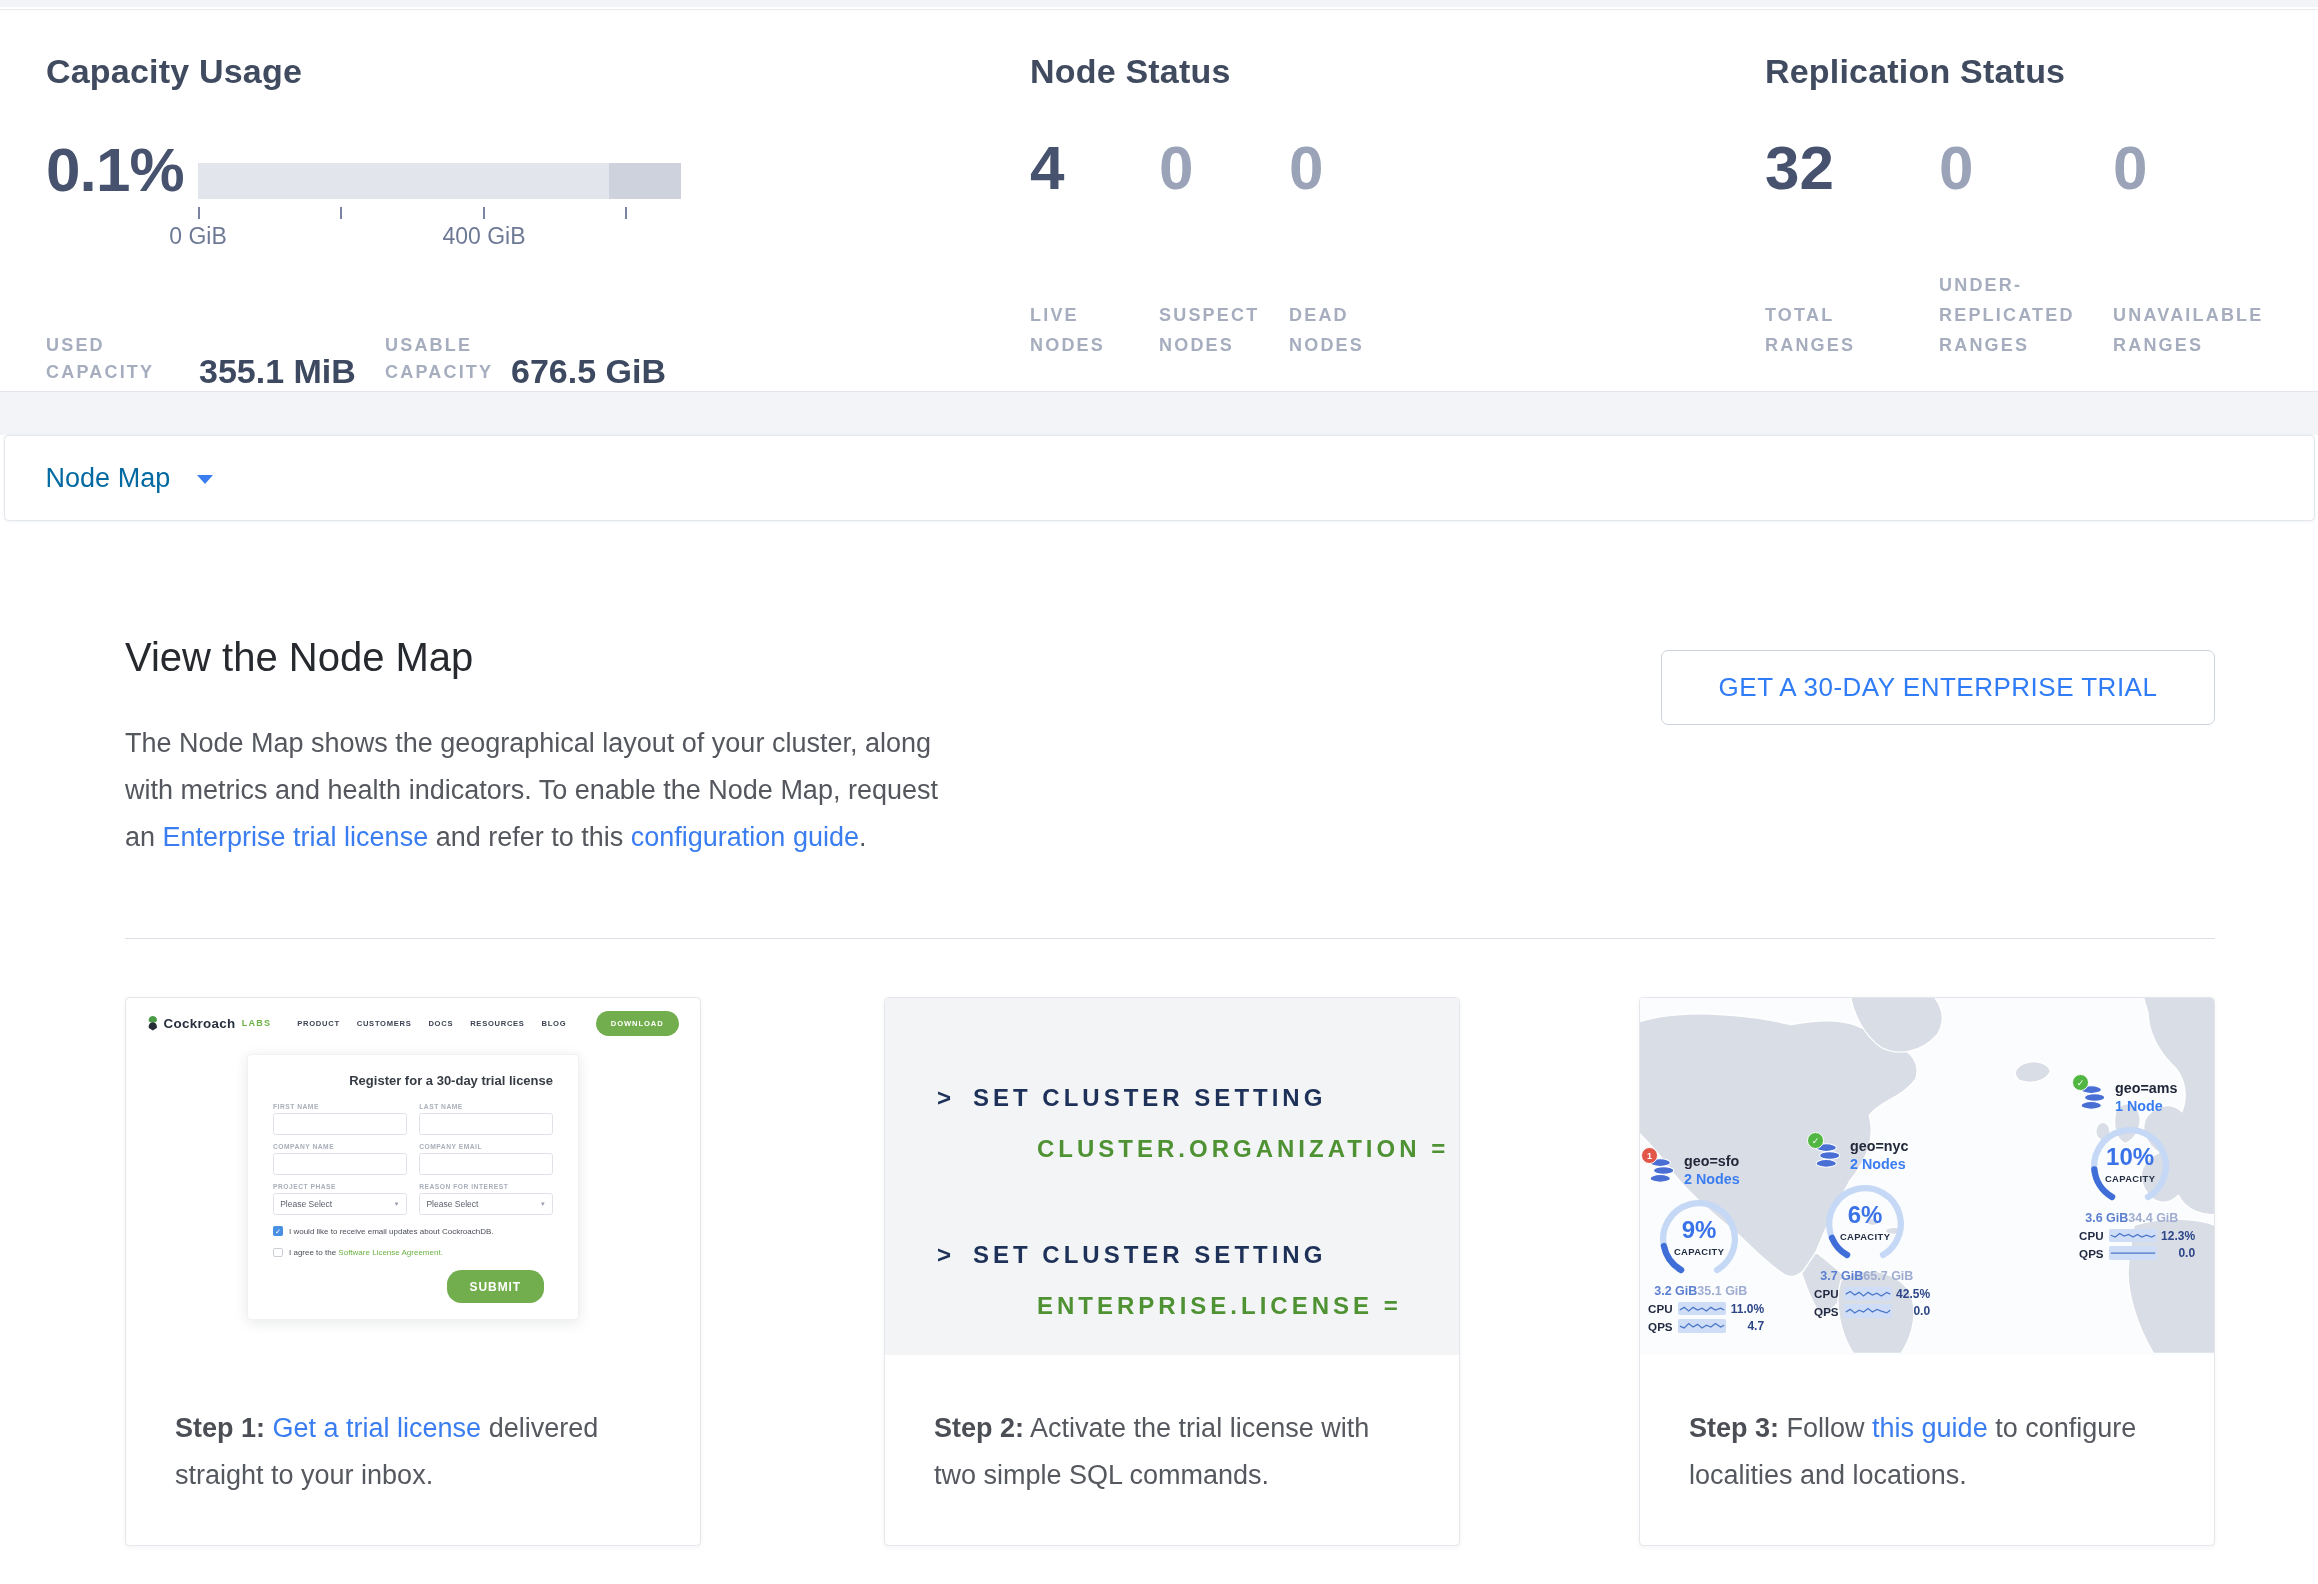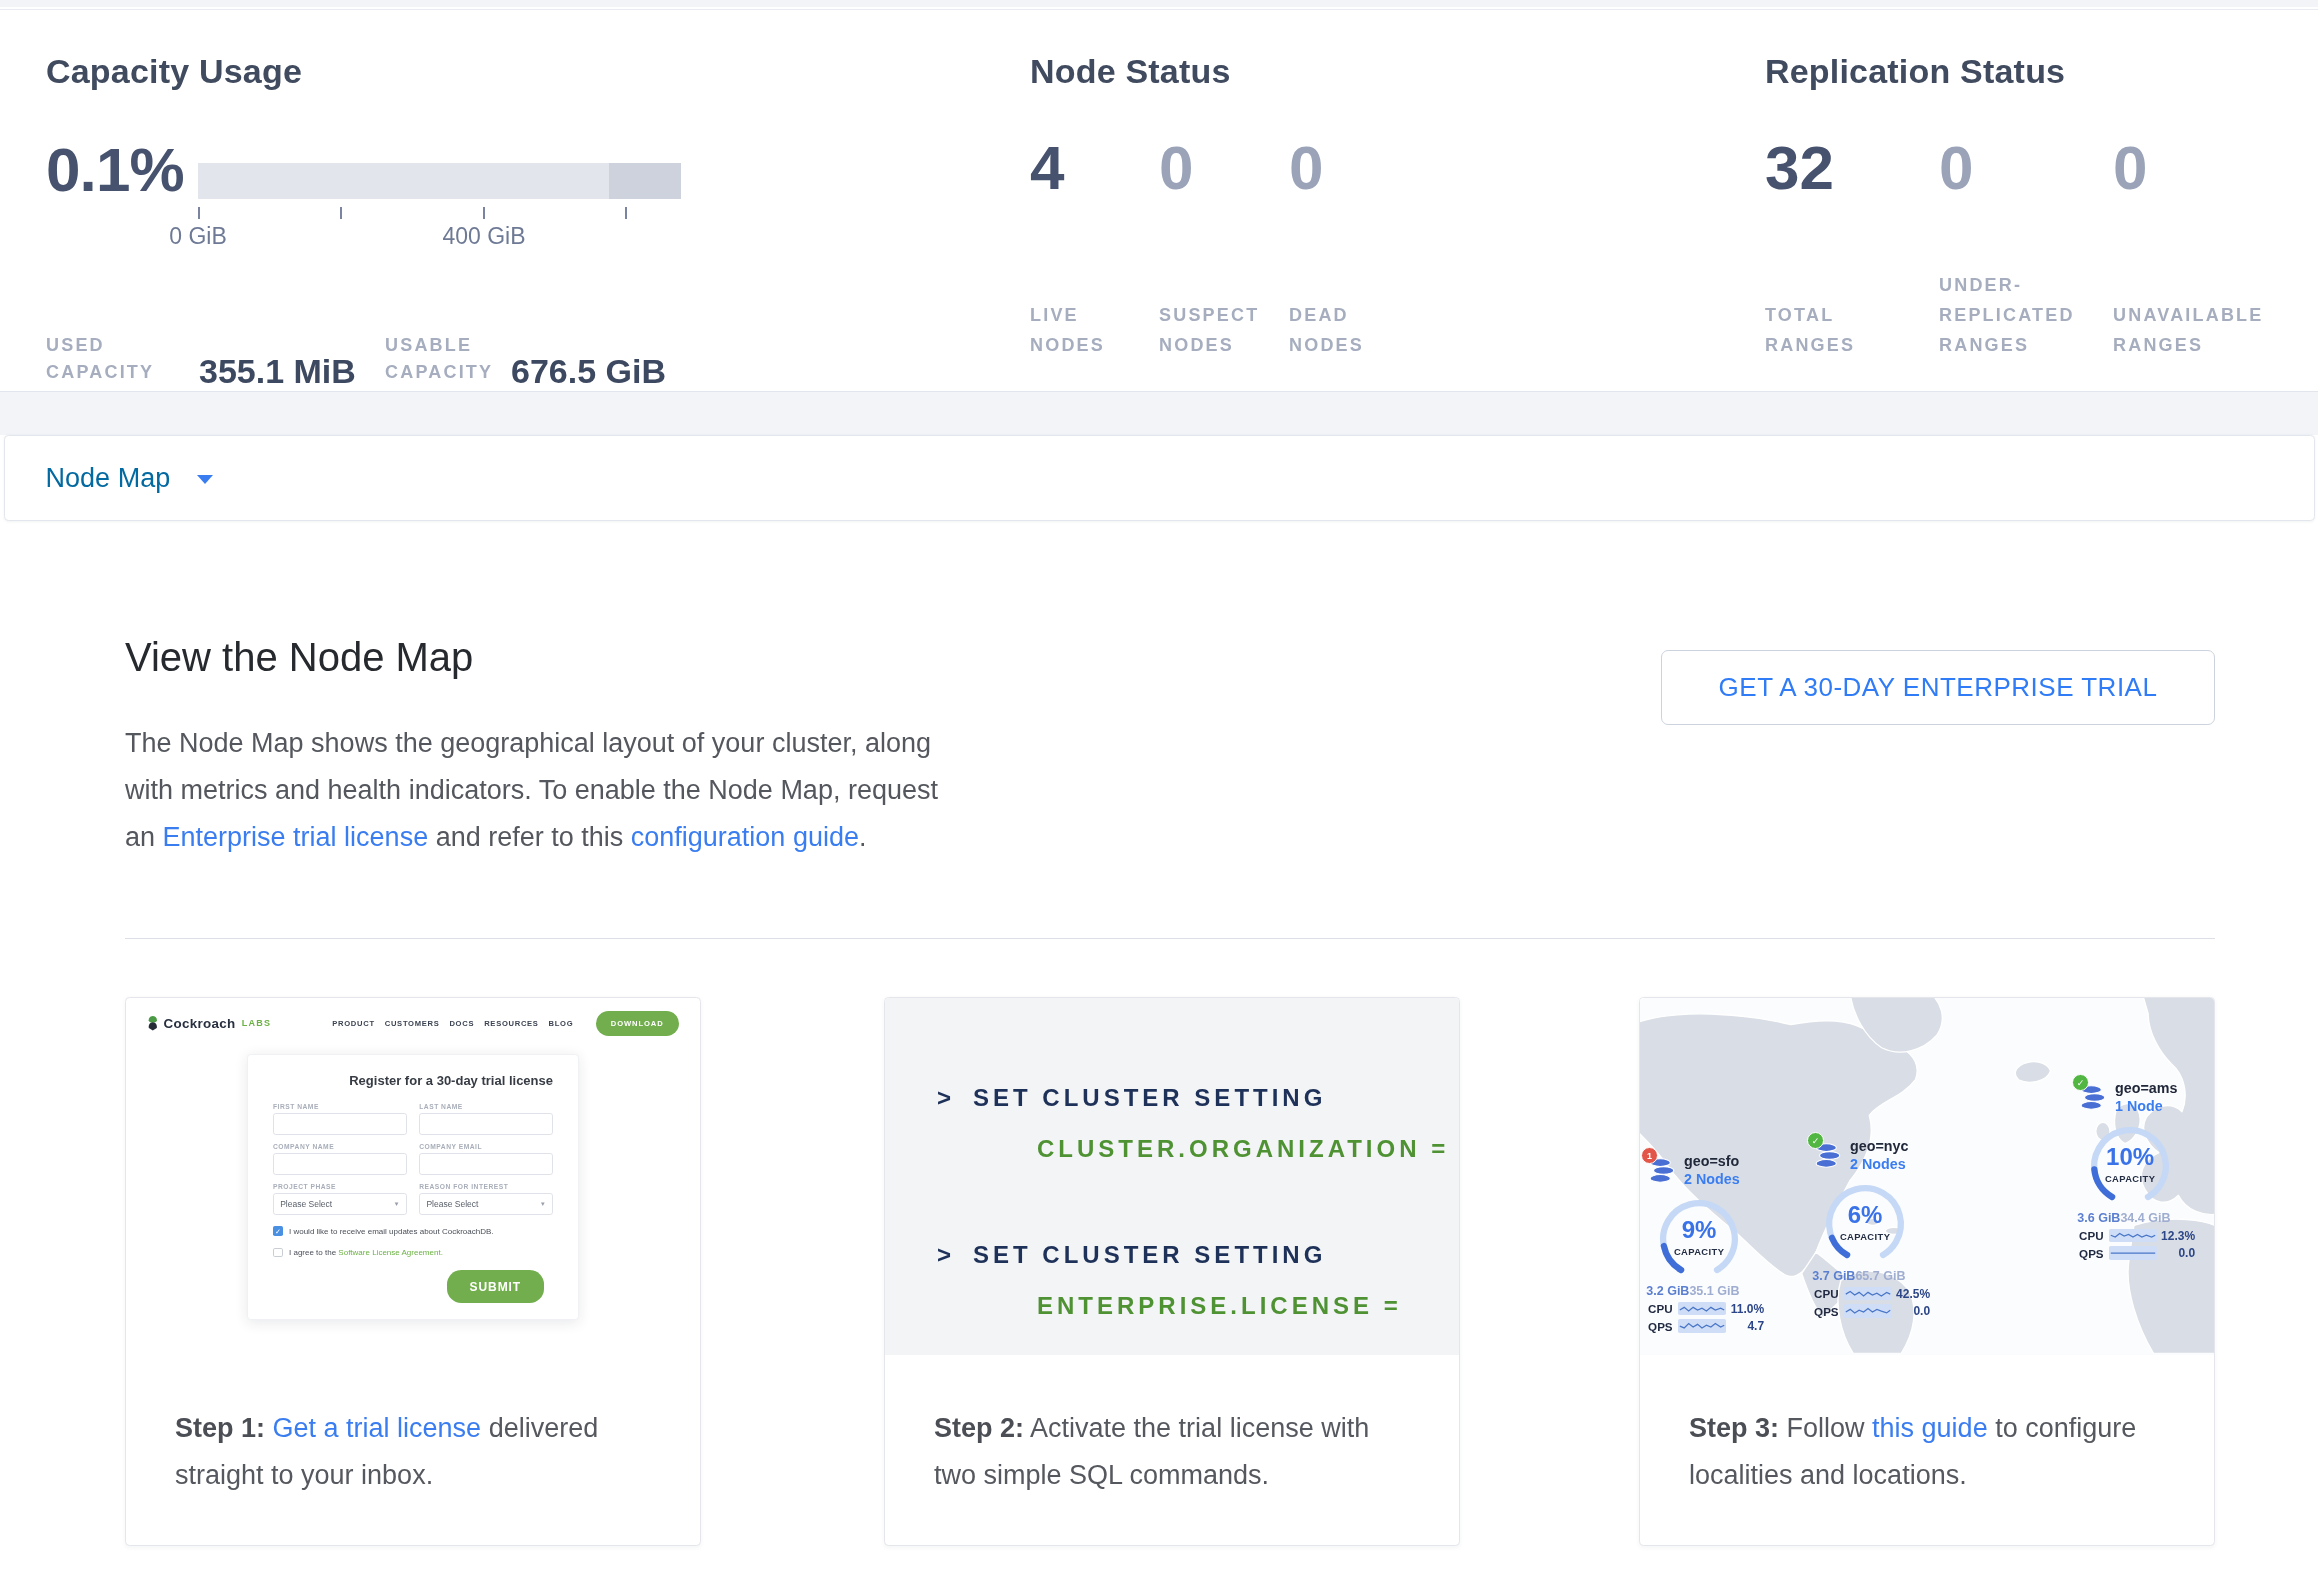--- a/index.html
+++ b/index.html
@@ -57,21 +57,21 @@
   .card-media { position:relative; height:357px; overflow:hidden; }
   .card-caption { padding:50px 49px 0 49px; font-size:27px; line-height:47px; color:#55585e; }
   .cap-bold { font-weight:700; color:#4b4e54; }
 
   
   .media-site { height:357px; overflow:visible; }
   .site-header { display:flex; align-items:center; padding:12.5px 21.4px 0 21.4px; }
   .site-logo { display:flex; align-items:center; gap:4.5px; }
   .site-logo-text { font-size:13.4px; font-weight:700; color:#283040; letter-spacing:0.3px; }
   .site-logo-suffix { font-size:9px; font-weight:700; color:#6cb144; letter-spacing:1.3px; margin-left:1.8px; }
-  .site-nav { margin-left:auto; display:flex; align-items:center; gap:10px; }
+  .site-nav { margin-left:auto; display:flex; align-items:center; gap:17px; }
   .site-nav-item { font-size:7.6px; font-weight:700; letter-spacing:0.7px; color:#3c4452; }
   .dl-pill { background:#72ae4d; color:#fff; font-size:7.6px; font-weight:700; letter-spacing:0.9px;
     border-radius:12.5px; padding:8px 15px; margin-left:12.5px; }
   .mini-form { width:332px; margin:18px auto 0; background:#fff; border-radius:3.6px; padding:18px 25px 16px;
     box-shadow:0 2.7px 12.5px rgba(30,40,60,.10); border:0.9px solid #f0f1f4; }
   .mini-form-title { text-align:right; font-size:13px; font-weight:600; color:#363b44; margin-bottom:7.1px; }
   .mini-grid { display:grid; grid-template-columns:1fr 1fr; column-gap:12.5px; }
   .mini-field-label { font-size:6.7px; font-weight:700; letter-spacing:0.5px; color:#a8aeb9; margin:8px 0 3.6px; }
   .mini-input { height:21.4px; border:0.9px solid #dfe2e8; border-radius:2.7px; background:#fff; position:relative;
     font-size:8.5px; color:#5a6069; display:flex; align-items:center; padding:0 6.2px; }
@@ -102,21 +102,21 @@
     border:1.8px solid #fff; display:flex; align-items:center; justify-content:center; color:#fff; z-index:2; }
   .badge-ok { background:#52b643; font-size:9px; font-weight:700; }
   .badge-err { background:#e25549; font-size:9px; font-weight:700; }
   .geo-names { margin-left:8px; margin-top:-3.6px; }
   .geo-name { font-size:14.3px; font-weight:700; color:#21283a; }
   .geo-nodes { font-size:14.3px; font-weight:700; color:#3a7df0; margin-top:1.8px; }
   .gauge { position:relative; width:86px; height:86px; margin:9px 0 0 7.1px; }
   .gauge svg { position:absolute; inset:0; }
   .gauge-pct { position:absolute; left:0; right:0; top:19.6px; text-align:center; font-size:24px; font-weight:700; color:#3a72e8; }
   .gauge-cap { position:absolute; left:0; right:0; top:50px; text-align:center; font-size:9.4px; font-weight:700; letter-spacing:0.4px; color:#222c42; }
-  .gauge-range { display:flex; justify-content:flex-start; width:109px; margin:1.8px 0 0 -2.7px; font-size:12.5px; font-weight:600; }
+  .gauge-range { display:flex; justify-content:center; width:109px; margin:1.8px 0 0 -2.7px; font-size:12.5px; font-weight:600; }
   .range-used { color:#5b7fd0; } .range-total { color:#9fadd0; }
   .metric { display:flex; align-items:center; width:116px; margin:3.6px 0 0 -0.9px; }
   .metric-label { font-size:11.6px; font-weight:700; color:#1f2840; width:30px; }
   .spark { width:48px; height:13.4px; background:#cfdef6; border-radius:1.8px; flex:none; }
   .metric-val { font-size:12px; font-weight:700; color:#2c4687; margin-left:auto; }
 </style>
 </head>
 <body>
 
 <div class="page">

